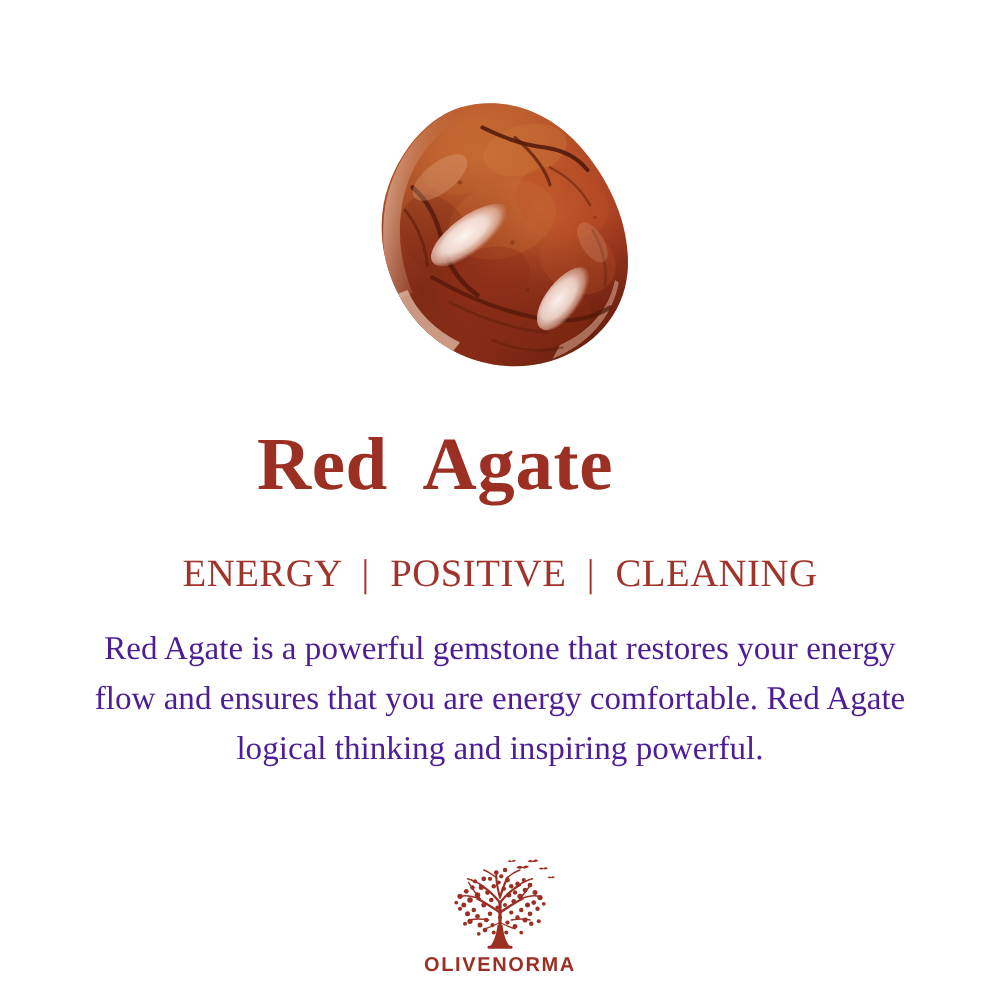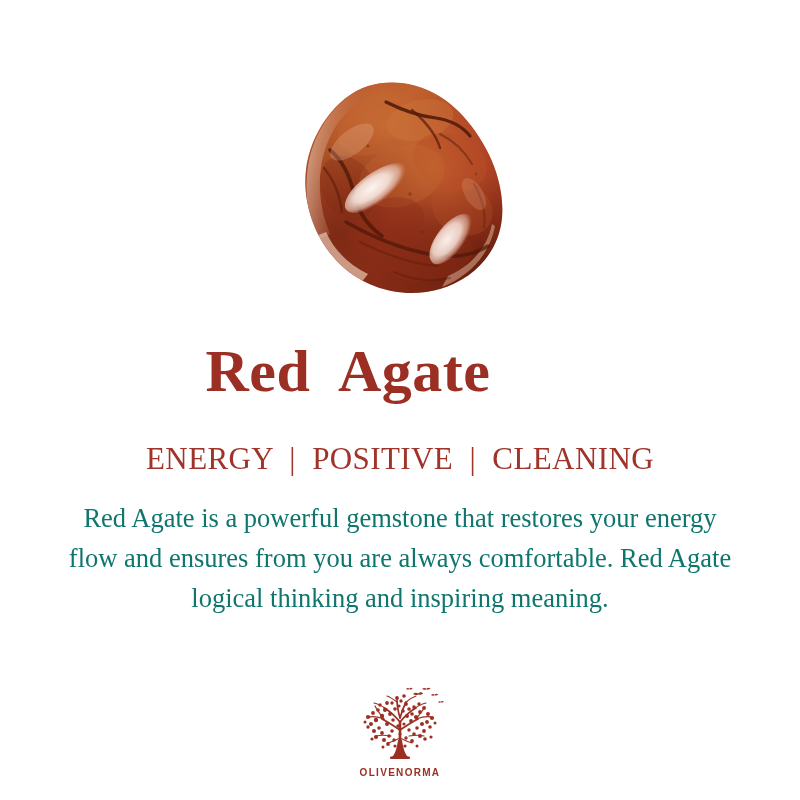--- a/index.html
+++ b/index.html
@@ -82,21 +82,21 @@
   
   .body-copy {
     position: absolute;
     left: 18px;
     top: 498px;
     width: 764px;
     text-align: center;
     font-family: "Liberation Serif", "DejaVu Serif", serif;
     font-size: 26.5px;
     line-height: 40px;
-    color: #0f766e;
+    color: #4c1d95;
   }
   .body-copy .line { display: block; white-space: nowrap; }
 
   
   .logo {
     position: absolute;
     left: 50%;
     top: 686px;
     width: 140px;
     margin-left: -70px;
@@ -105,21 +105,21 @@
   .logo-mark {
     width: 92px;
     height: 78px;
     margin: 0 auto;
     display: block;
   }
   .logo-mark svg { display: block; }
   .logo-word {
     margin-top: 2px;
     font-family: "Liberation Sans", "DejaVu Sans", sans-serif;
-    font-size: 10px;
+    font-size: 16px;
     font-weight: 700;
     letter-spacing: 1.3px;
     color: #9c2f23;
     line-height: 14px;
   }
 </style>
 </head>
 <body>
 
 <div class="card">
@@ -245,22 +245,22 @@
       </div>
     </div>
   </div>
 
   <div class="title">Red  Agate</div>
 
   <div class="subtitle">ENERGY  |  POSITIVE  |  CLEANING</div>
 
   <div class="body-copy">
     <span class="line">Red Agate is a powerful gemstone that restores your energy</span>
-    <span class="line">flow and ensures from you are always comfortable. Red Agate</span>
-    <span class="line">logical thinking and inspiring meaning.</span>
+    <span class="line">flow and ensures that you are energy comfortable. Red Agate</span>
+    <span class="line">logical thinking and inspiring powerful.</span>
   </div>
 
   <div class="logo">
     <div class="logo-mark">
       <svg width="92" height="78" viewBox="0 0 92 78" xmlns="http://www.w3.org/2000/svg">
         <g stroke="#9c2f23" fill="#9c2f23" stroke-linecap="round">
 
           <path d="M 46 70 L 46 36" stroke-width="2.6" fill="none"></path>
           <path d="M 38 71 C 41 68 43 62 44 54 L 48 54 C 49 62 51 68 54 71 Z" stroke="none"></path>
           <rect x="36" y="70.5" width="20" height="2.4" rx="1.0" stroke="none"></rect>

